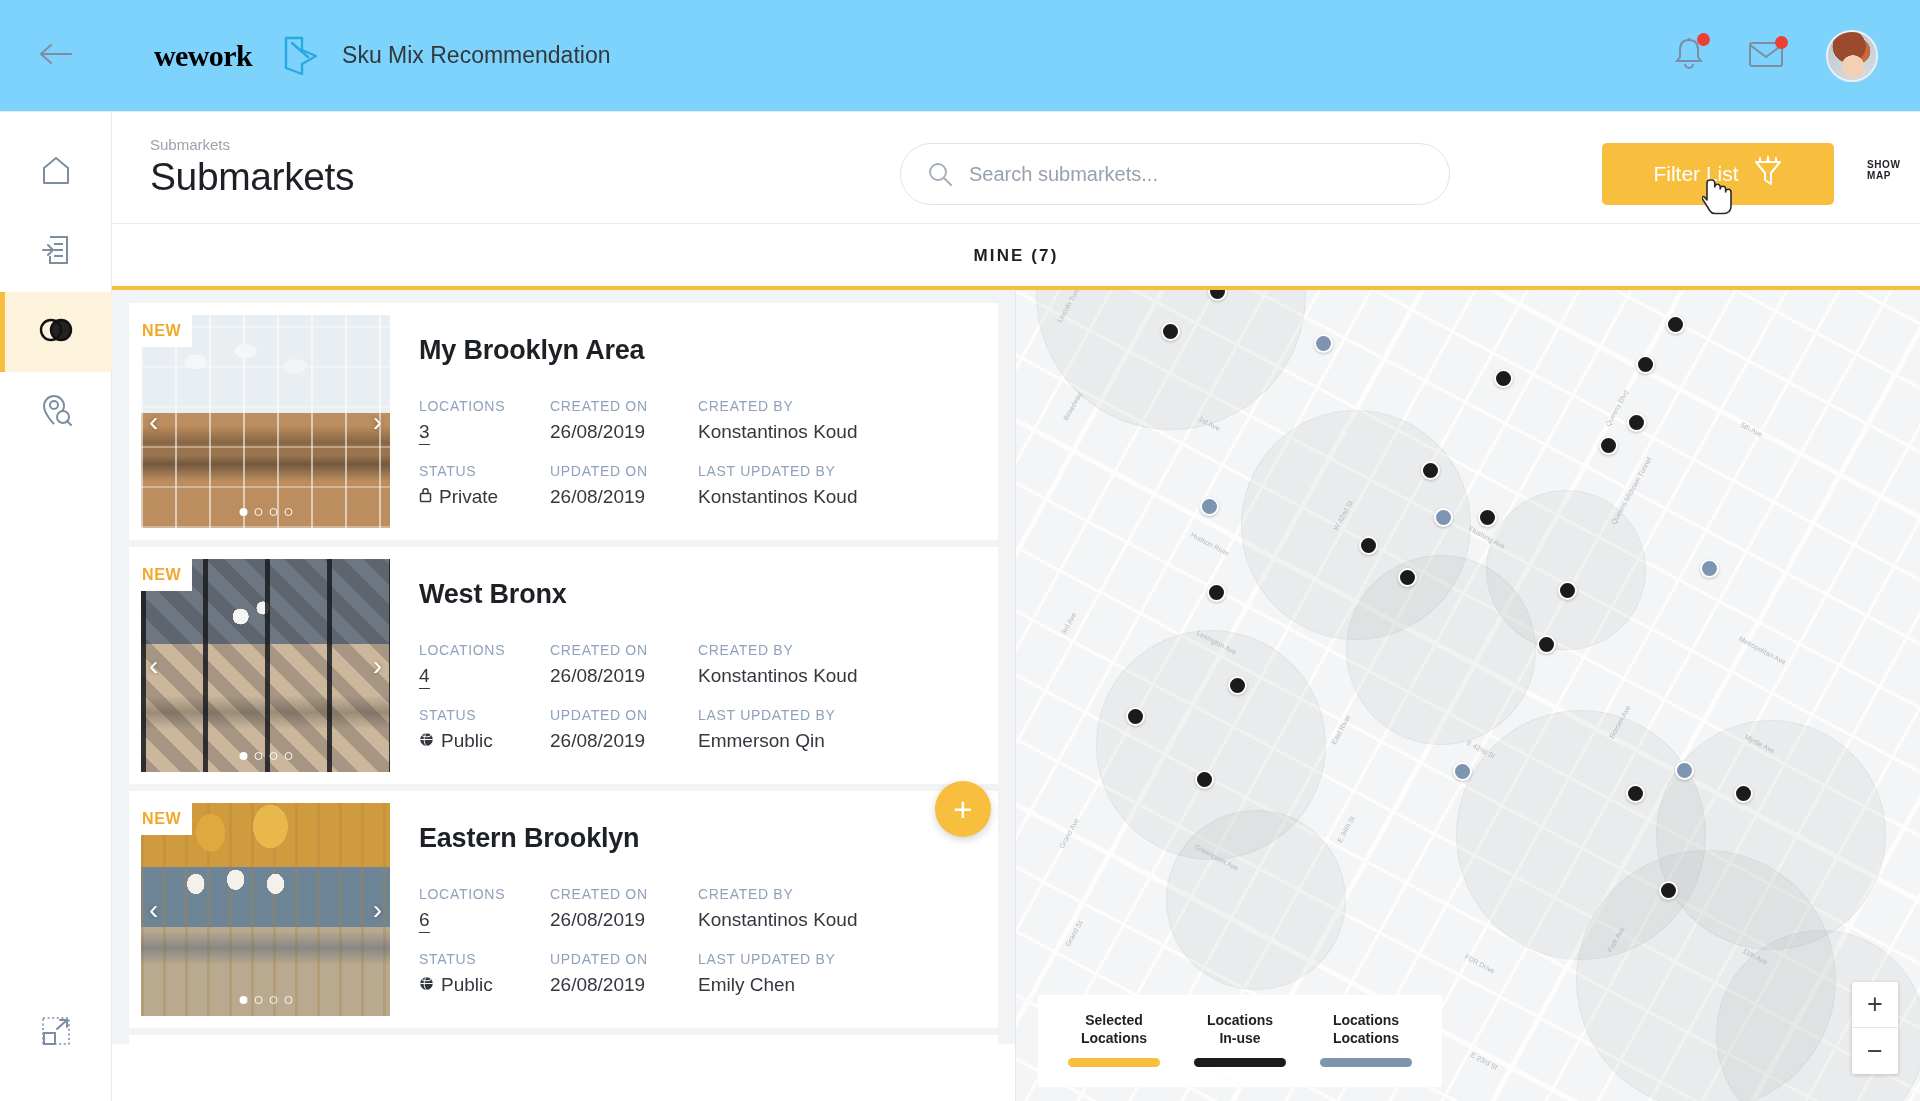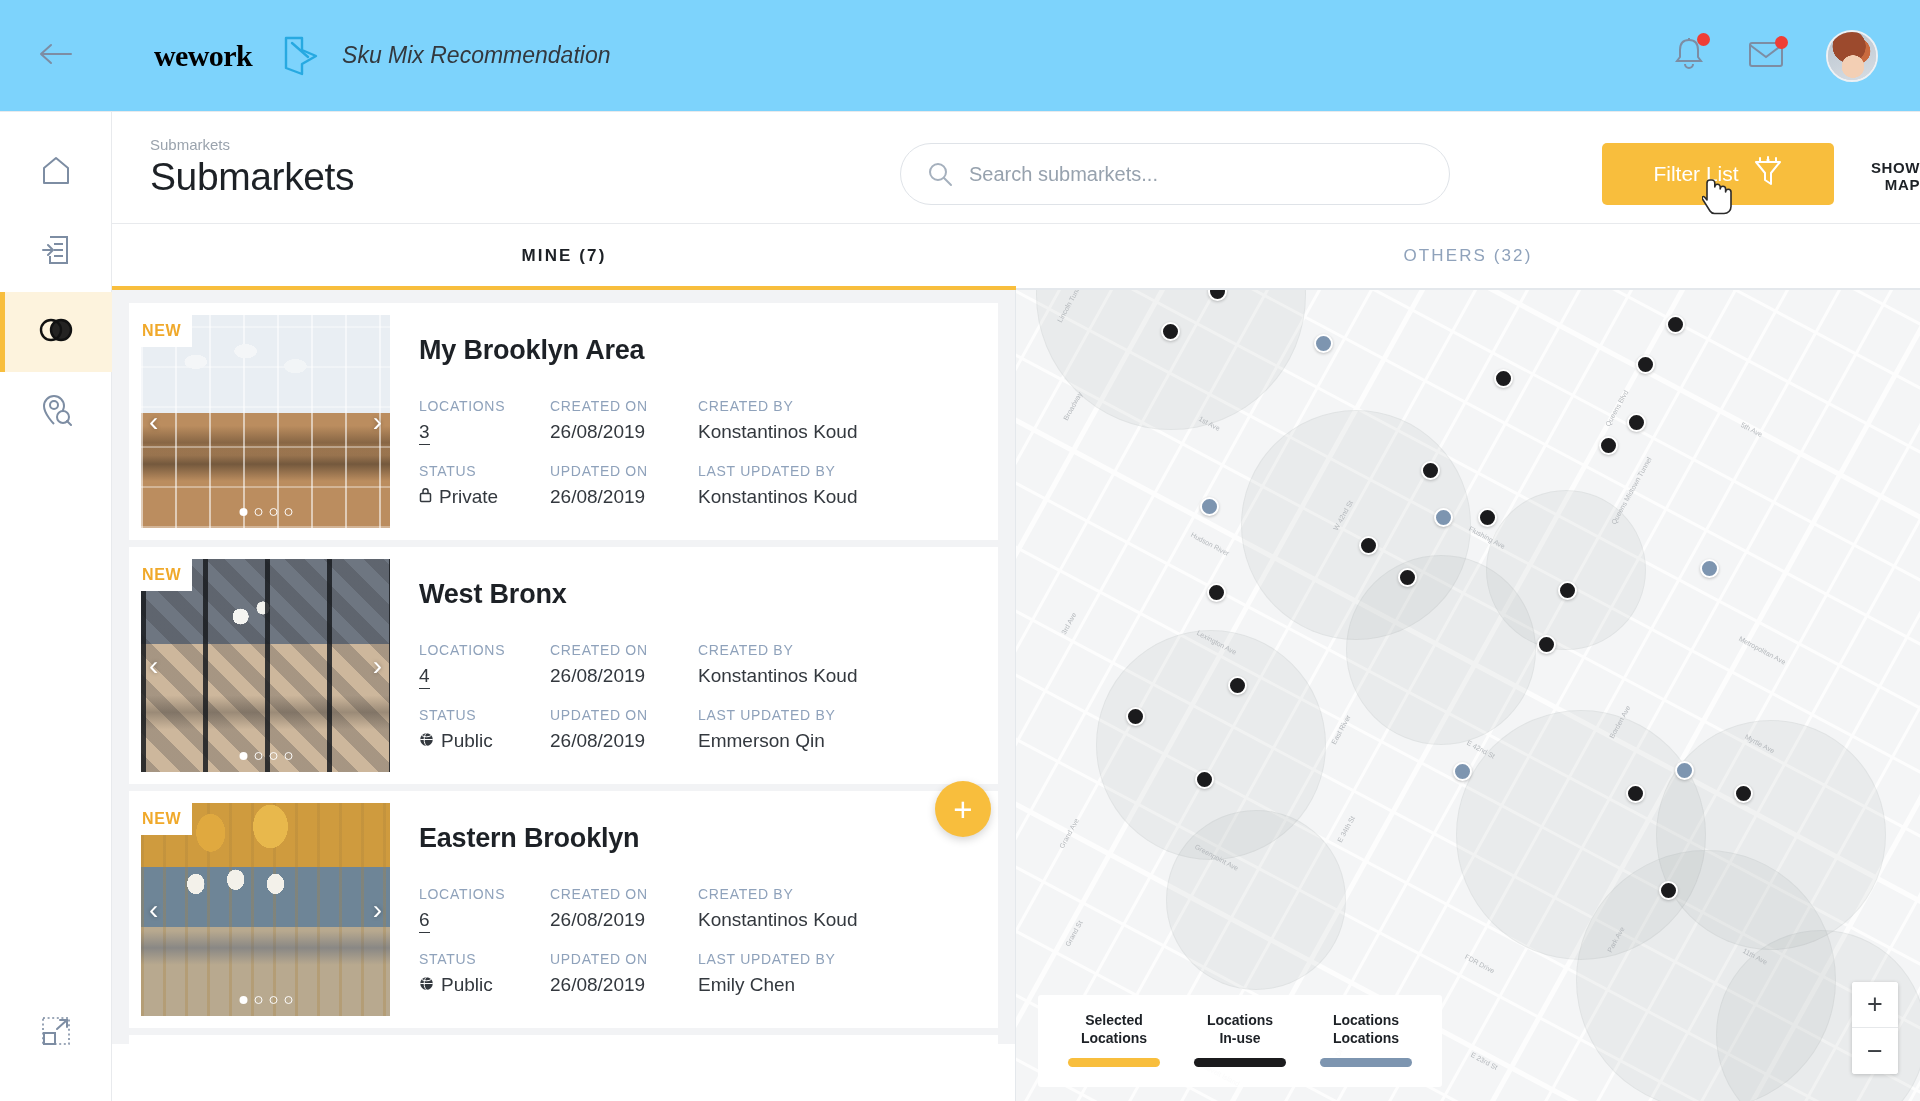--- a/index.html
+++ b/index.html
@@ -21,21 +21,21 @@
     align-items: center; justify-content: center; cursor: pointer;
   }
   .brand-wrap { display: flex; align-items: center; margin-left: 42px; }
   .wework-logo {
     font-family: "Liberation Serif", serif;
     font-size: 30px; font-weight: bold; color: #000;
     letter-spacing: -0.6px;
   }
   .bird-icon { margin-left: 26px; display: flex; align-items: center; }
   .app-title {
-    margin-left: 22px; font-size: 23px; color: #33383e; font-weight: 400; font-style: italic;
+    margin-left: 22px; font-size: 23px; color: #33383e; font-weight: 400;
   }
   .topbar-right {
     margin-left: auto; display: flex; align-items: center;
     gap: 42px; padding-right: 42px;
   }
   .icon-btn { position: relative; cursor: pointer; display: flex; }
   .badge-dot {
     position: absolute; top: -3px; right: -4px;
     width: 13px; height: 13px; border-radius: 50%; background: #ef3e36;
   }
@@ -107,21 +107,21 @@
   }
   .cursor-hand {
     position: absolute; left: 1590px; top: 66px;
     pointer-events: none; z-index: 20;
   }
   .map-toggle-wrap {
     position: absolute; left: 1755px; top: 47px;
     display: flex; align-items: center; gap: 14px;
   }
   .map-toggle-label {
-    font-size: 15px; font-weight: bold; color: #1d2126; letter-spacing: 0.6px; text-align: right;
+    font-size: 10px; font-weight: bold; color: #1d2126; letter-spacing: 0.6px;
   }
 
   
   .tabs {
     position: absolute; left: 112px; top: 224px;
     width: 1808px; height: 66px; background: #fff;
     border-bottom: 2px solid #e4e8ec; display: flex;
   }
   .tab {
     flex: 1; display: flex; align-items: center; justify-content: center;
@@ -435,21 +435,20 @@
   </span>
 
   <div class="map-toggle-wrap">
     <span class="map-toggle-label">SHOW MAP</span>
 
   </div>
 </div>
 
 <div class="tabs">
   <div class="tab active">MINE (7)</div>
-  <div class="tab">OTHERS (32)</div>
 </div>
 
 <div class="list-panel">
 
   <div class="card">
     <div class="thumb">
       <div class="thumb-img img-a"></div>
       <div class="new-badge">NEW</div>
       <div class="carousel-arrow left">‹</div>
       <div class="carousel-arrow right">›</div>

